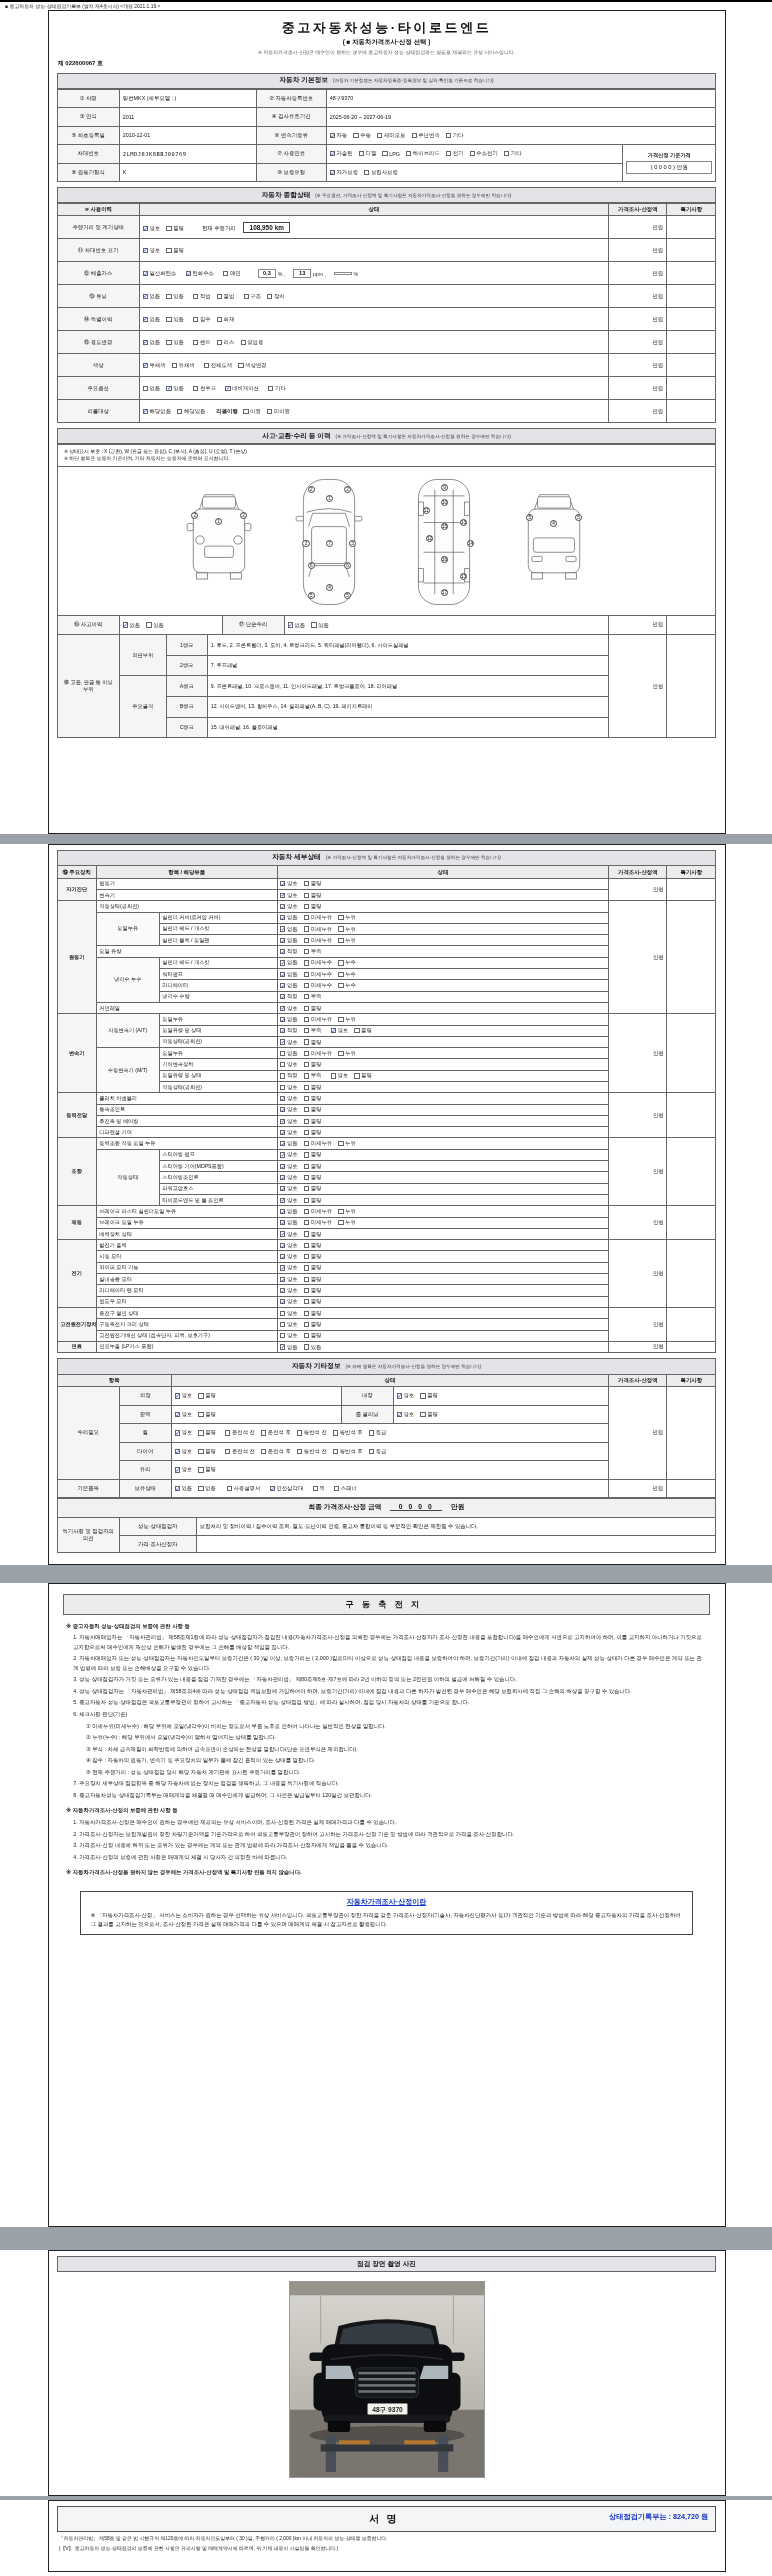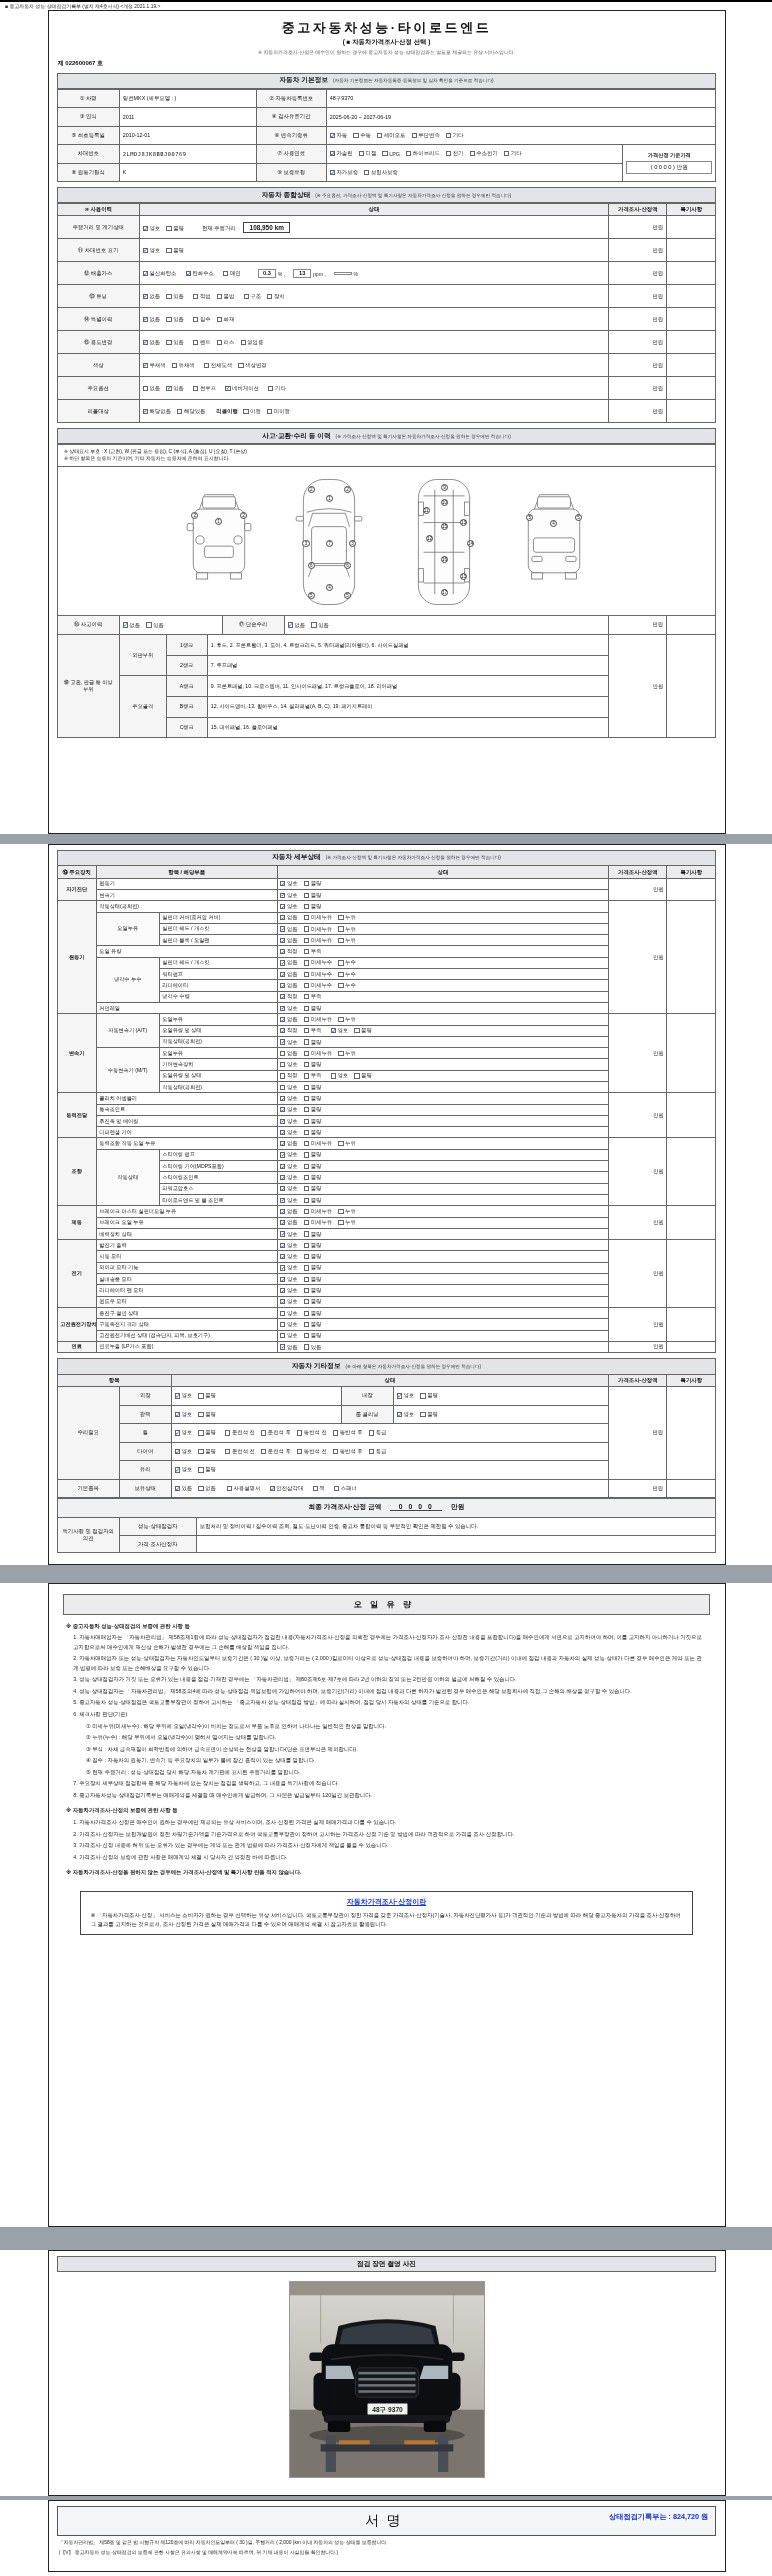--- a/index.html
+++ b/index.html
@@ -57,21 +57,21 @@
   .note-p.ind2{margin-left:23px}
   .note-p.nb{font-weight:bold;margin-top:6.2px}
   .price-info{border:0.8px solid #444;margin:13.4px 17.5px 4.1px;padding:5.2px 9.3px;background:#fff}
   .pi-title{text-align:center;font-weight:bold;font-size:7px;margin-bottom:3.6px;color:#1536c0;text-decoration:underline}
   .pi-body{font-size:5.4px;line-height:1.7;color:#222}
   
   .photo-wrap{display:flex;justify-content:center;padding:8.2px 0 7.2px}
   svg.photo{border:0.5px solid #999;background:#cfcdc6}
   
   .sign-bar{border:0.5px solid #555;padding:4.6px 6.2px;display:flex;justify-content:center;position:relative;background:#f4f5f6}
-  .sign-title{font-weight:normal;font-size:14px;letter-spacing:7.2px}
+  .sign-title{font-weight:bold;font-size:10px;letter-spacing:7.2px}
   .fee{position:absolute;right:7.2px;top:4.6px;color:#1230c9;font-weight:bold;font-size:7.2px}
   .sign-foot{font-size:4.9px;color:#222;margin-top:3.1px;line-height:1.55;padding:0 2.1px}
 </style>
 </head>
 <body>
 
 <div class="top-strip">■ 중고자동차 성능·상태점검기록부 (별지 제4호서식) &lt;개정 2021.1.19.&gt;</div>
 
 <div class="sheet" style="min-height:824px">
   <h1 class="doc-title">중고자동차성능·타이로드엔드</h1>
@@ -1515,21 +1515,21 @@
       <td class="lab">가격·조사산정자</td>
       <td style="height:17.5px"></td>
     </tr>
   </tbody>
     </table>
 </div>
 
 <div class="gap" style="height:18.5px"></div>
 
 <div class="sheet" style="min-height:644px;padding:9.3px 14.4px">
-  <div class="notes-title">오일유량</div>
+  <div class="notes-title">구동축전지</div>
   <div id="notes-list">
       <div class="note-p nb">※ 중고자동차 성능·상태점검의 보증에 관한 사항 등</div>
       <div class="note-p ind1">1. 자동차매매업자는 「자동차관리법」 제58조제1항에 따라 성능·상태점검자가 점검한 내용(자동차가격조사·산정을 의뢰한 경우에는 가격조사·산정자가 조사·산정한 내용을 포함합니다)을 매수인에게 서면으로 고지하여야 하며, 이를 고지하지 아니하거나 거짓으로 고지함으로써 매수인에게 재산상 손해가 발생한 경우에는 그 손해를 배상할 책임을 집니다.</div>
       <div class="note-p ind1">2. 자동차매매업자 또는 성능·상태점검자는 자동차인도일부터 보증기간은 ( 30 )일 이상, 보증거리는 ( 2,000 )킬로미터 이상으로 성능·상태점검 내용을 보증하여야 하며, 보증기간(거리) 이내에 점검 내용과 자동차의 실제 성능·상태가 다른 경우 매수인은 계약 또는 관계 법령에 따라 보증 또는 손해배상을 요구할 수 있습니다.</div>
       <div class="note-p ind1">3. 성능·상태점검자가 거짓 또는 오류가 있는 내용을 점검·기재한 경우에는 「자동차관리법」 제80조제6호·제7호에 따라 2년 이하의 징역 또는 2천만원 이하의 벌금에 처해질 수 있습니다.</div>
       <div class="note-p ind1">4. 성능·상태점검자는 「자동차관리법」 제58조의4에 따라 성능·상태점검 책임보험에 가입하여야 하며, 보증기간(거리) 이내에 점검 내용과 다른 하자가 발견된 경우 매수인은 해당 보험회사에 직접 그 손해의 배상을 청구할 수 있습니다.</div>
       <div class="note-p ind1">5. 중고자동차 성능·상태점검은 국토교통부장관이 정하여 고시하는 「중고자동차 성능·상태점검 방법」에 따라 실시하며, 점검 당시 자동차의 상태를 기준으로 합니다.</div>
       <div class="note-p ind1">6. 체크사항 판단(기준)</div>
       <div class="note-p ind2">① 미세누유(미세누수) : 해당 부위에 오일(냉각수)이 비치는 정도로서 부품 노후로 인하여 나타나는 일반적인 현상을 말합니다.</div>
       <div class="note-p ind2">② 누유(누수) : 해당 부위에서 오일(냉각수)이 맺혀서 떨어지는 상태를 말합니다.</div>

